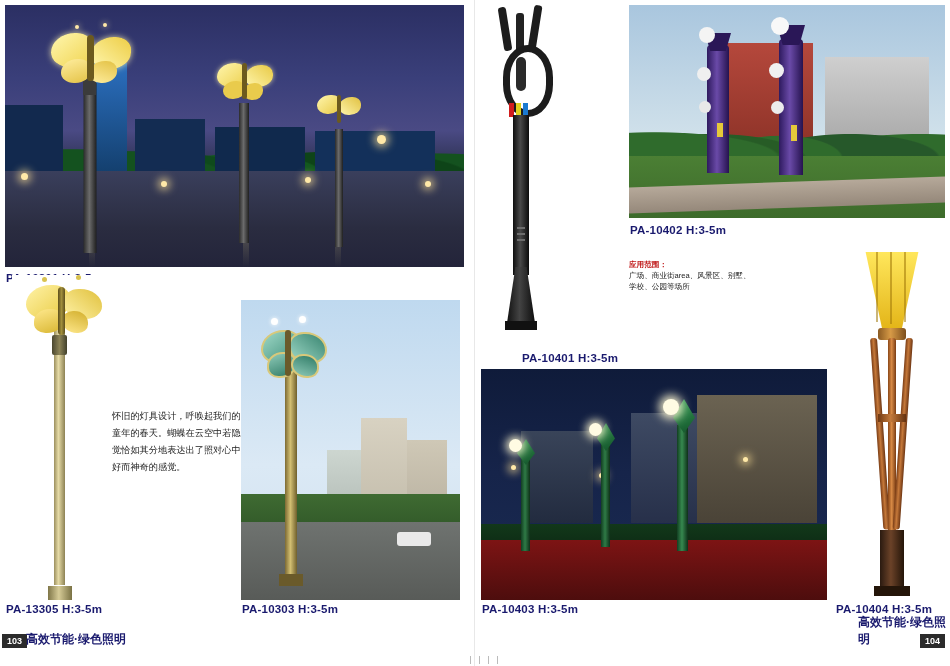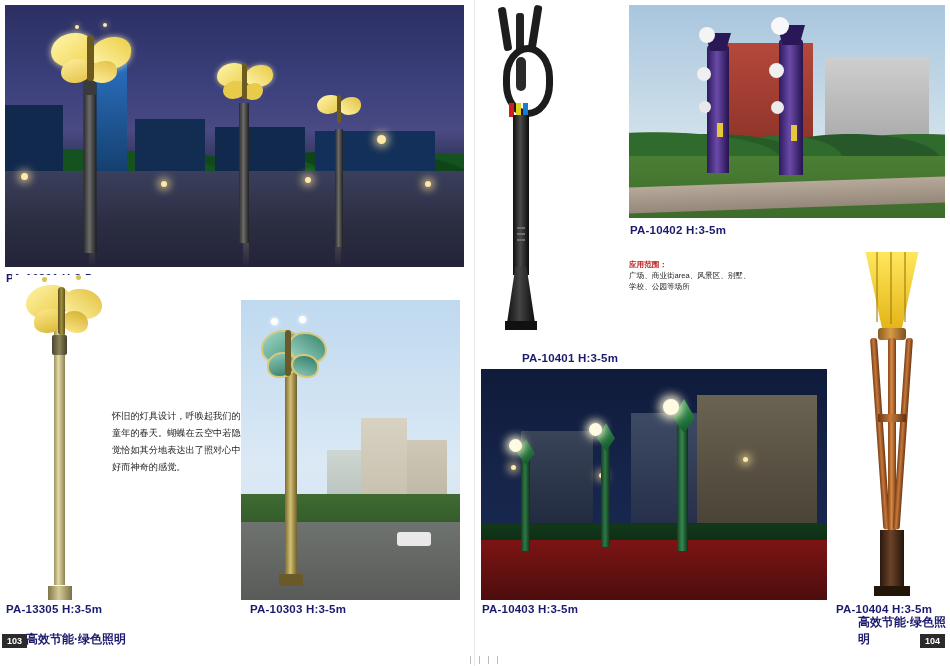--- a/index.html
+++ b/index.html
@@ -185,21 +185,21 @@
     <div style="position:absolute;left:44px;top:66px;width:12px;height:214px;background:linear-gradient(90deg,#7d6a33,#d3bf72 45%,#6f5f2c);"></div>
     <div style="position:absolute;left:38px;bottom:14px;width:24px;height:12px;background:#6a5a2a;"></div>
     <div style="position:absolute;left:20px;top:30px;width:36px;height:30px;border-radius:60% 40% 55% 45%;background:linear-gradient(140deg,#9fd8c7,#3d8d78);border:2px solid #d8c87a;"></div>
     <div style="position:absolute;left:48px;top:32px;width:34px;height:28px;border-radius:40% 60% 45% 55%;background:linear-gradient(40deg,#9fd8c7,#37846f);border:2px solid #d8c87a;"></div>
     <div style="position:absolute;left:26px;top:52px;width:26px;height:22px;border-radius:55% 45% 60% 40%;background:linear-gradient(160deg,#8ecab8,#2f7b66);border:2px solid #d8c87a;"></div>
     <div style="position:absolute;left:50px;top:54px;width:24px;height:20px;border-radius:45% 55% 40% 60%;background:linear-gradient(20deg,#8ecab8,#2f7b66);border:2px solid #d8c87a;"></div>
     <div style="position:absolute;left:44px;top:30px;width:6px;height:46px;border-radius:3px;background:#6a5a2a;"></div>
     <div style="position:absolute;left:30px;top:18px;width:7px;height:7px;border-radius:50%;background:#fff;box-shadow:0 0 4px #fff;"></div>
     <div style="position:absolute;left:58px;top:16px;width:7px;height:7px;border-radius:50%;background:#fff;box-shadow:0 0 4px #fff;"></div>
   </div>
-  <div class="caption" style="left:242px;top:603px;margin-left:8px;">PA-10303 H:3-5m</div>
+  <div class="caption" style="left:242px;top:603px;">PA-10303 H:3-5m</div>
 
   <div id="p10401" class="photo" style="background:#fff;">
 
     <div style="position:absolute;left:20px;top:2px;width:8px;height:44px;background:#1d1d1d;transform:rotate(-9deg);border-radius:3px;"></div>
     <div style="position:absolute;left:50px;top:0px;width:8px;height:46px;background:#1d1d1d;transform:rotate(9deg);border-radius:3px;"></div>
     <div style="position:absolute;left:35px;top:8px;width:8px;height:40px;background:#222;border-radius:3px;"></div>
 
     <div style="position:absolute;left:22px;top:40px;width:36px;height:58px;border:7px solid #1c1c1c;border-radius:50%/45%;background:#ffffff;"></div>
     <div style="position:absolute;left:35px;top:52px;width:10px;height:34px;background:#2a2a2a;border-radius:5px;"></div>
 

